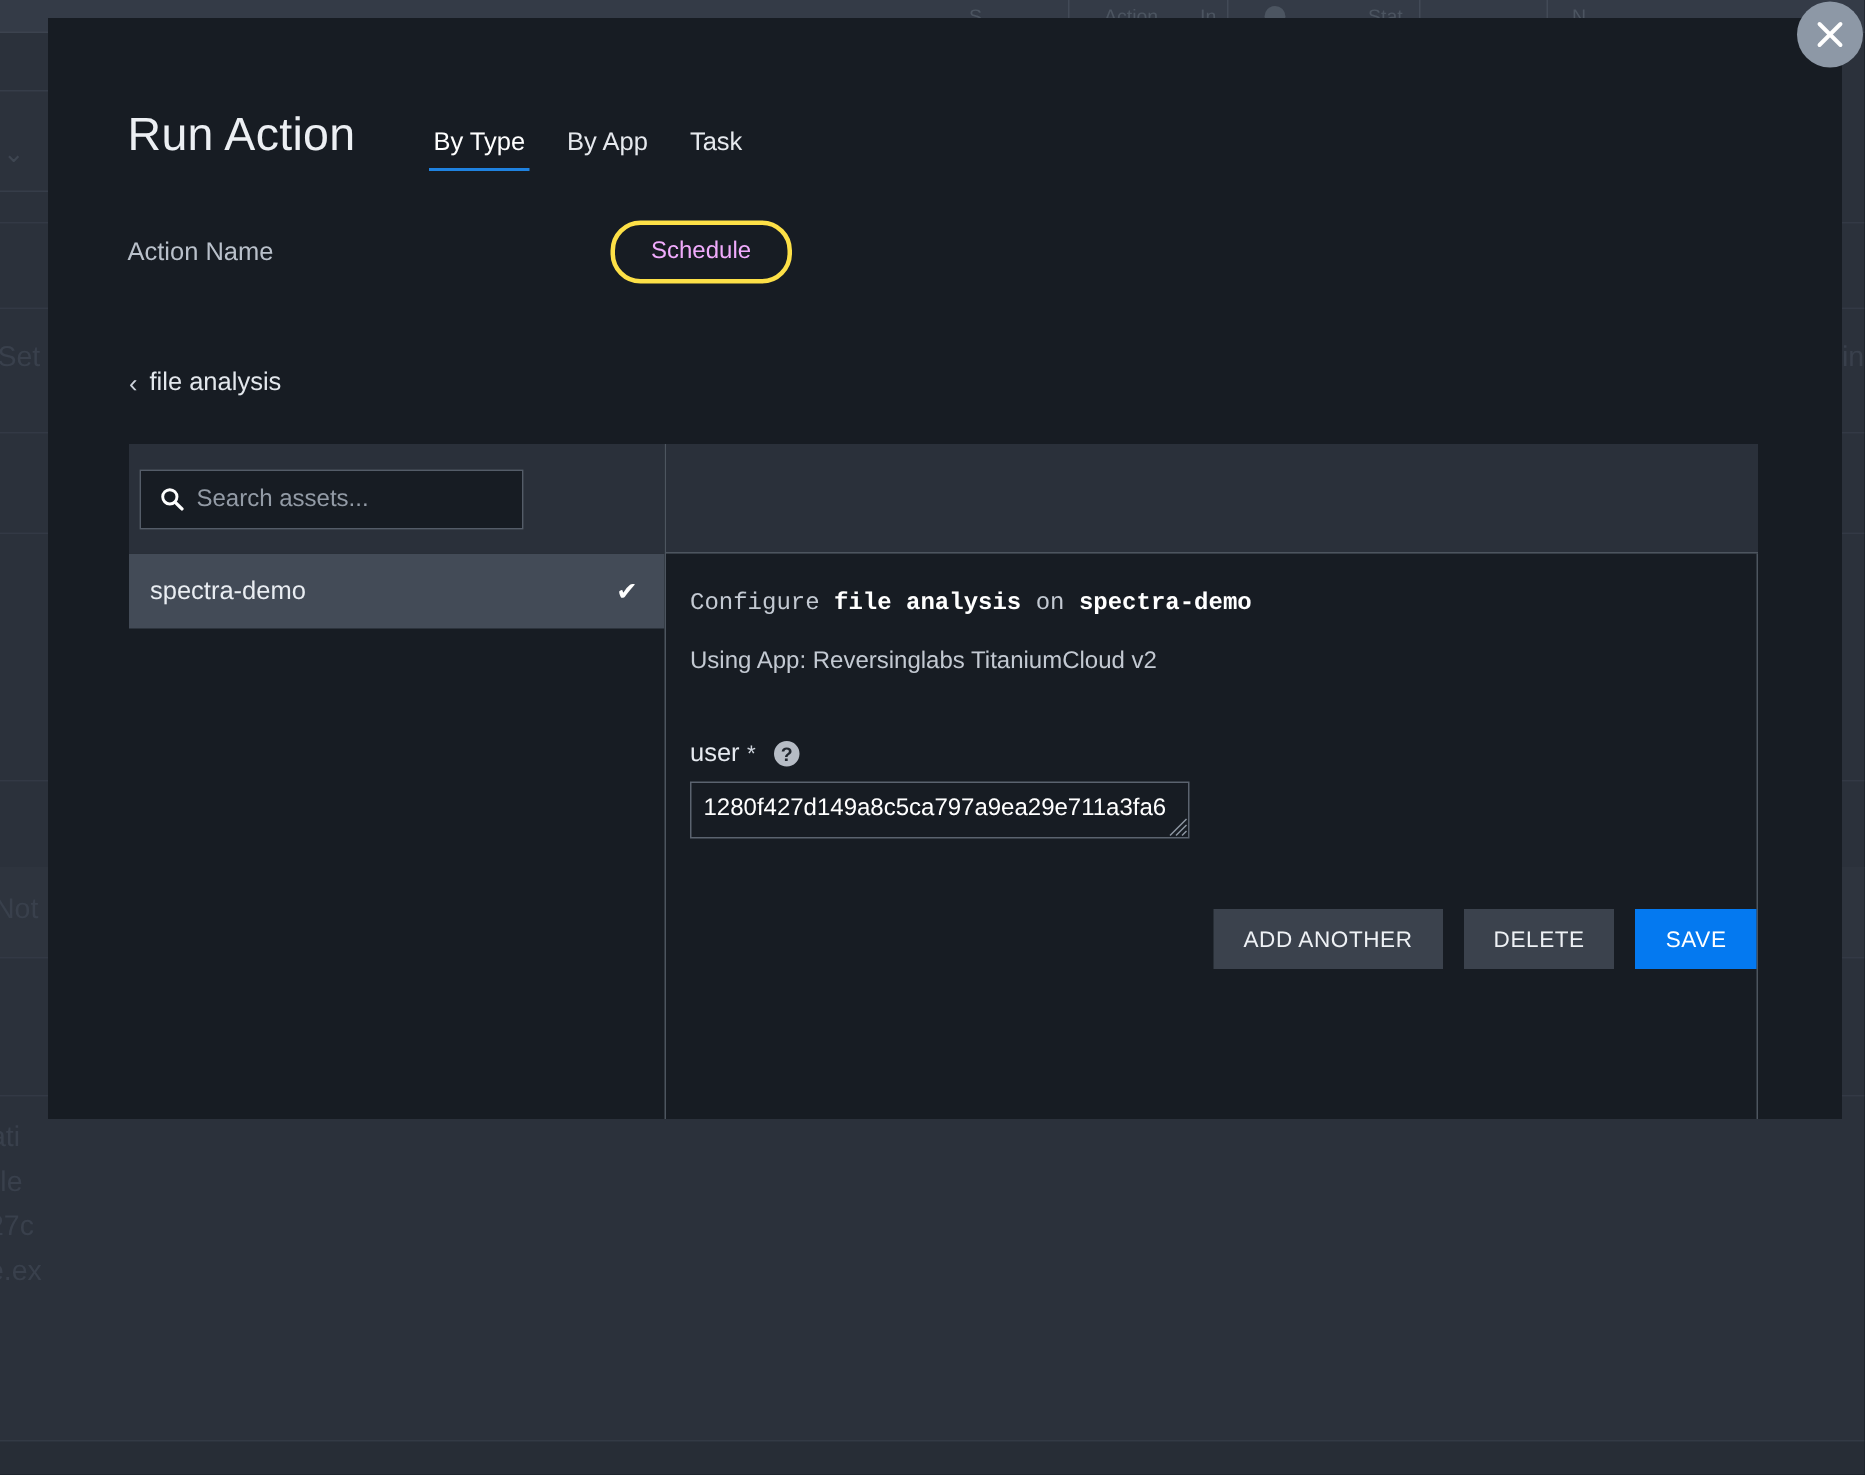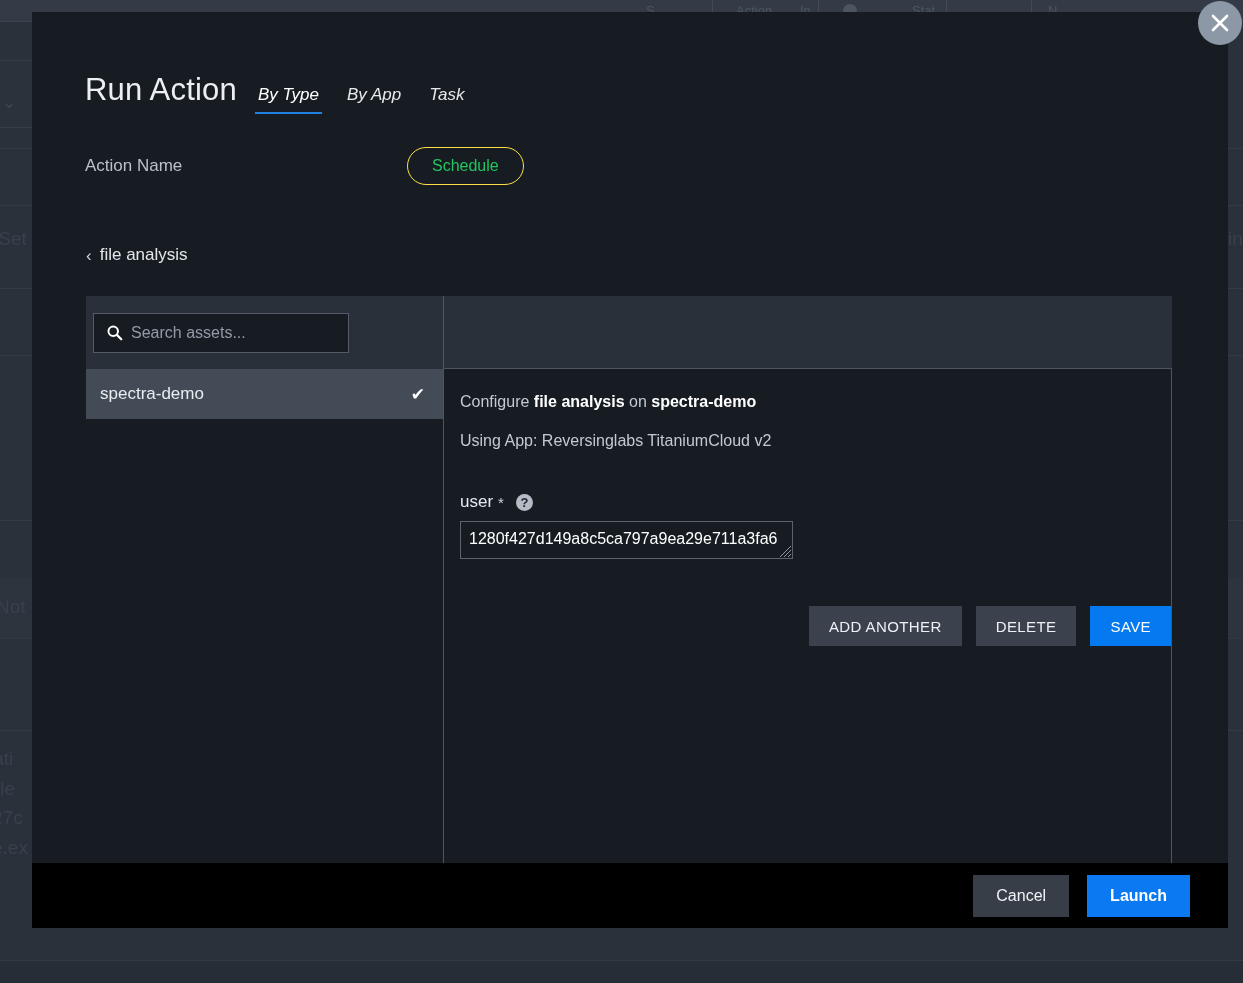--- a/index.html
+++ b/index.html
@@ -61,41 +61,41 @@
   .bg-bottom {
     position: absolute; left: 0; right: 0; bottom: 0; height: 23px;
     background: #272d36;
     border-top: 1px solid #333a45;
   }
 
   
   #modal {
     position: absolute;
     left: 32px; top: 12px;
-    width: 1196px; height: 916px;
+    width: 1196px; height: 734px;
     background: #171c23;
     display: flex; flex-direction: column;
     z-index: 10;
   }
   .modal-body {
     position: relative;
     flex: 1 1 auto;
     overflow: hidden;
   }
 
   
   .title-row {
     position: absolute; left: 53px; top: 60px;
     display: flex; align-items: baseline;
   }
   .modal-title {
     font-size: 31px; color: #eceff3; font-weight: 400;
     letter-spacing: .2px;
   }
-  .tabs { display: flex; align-items: flex-start; margin-left: 21px; font-style: italic; }
+  .tabs { display: flex; align-items: flex-start; margin-left: 52px; }
   .tab {
     font-size: 17px; color: #e6e9ee;
     padding: 0 0 9px 0; margin-right: 28px;
     cursor: pointer; position: relative; white-space: nowrap;
   }
   .tab.active { color: #ffffff; }
   .tab.active::after {
     content: ""; position: absolute;
     left: -3px; right: -3px; bottom: 0; height: 2px;
     background: #1f82e0;
@@ -116,23 +116,23 @@
     border: 1px solid #4e5663;
     color: #ffffff;
     font-size: 16px;
     font-family: "Liberation Sans", sans-serif;
     padding: 0 11px;
     outline: none;
   }
   .schedule-btn {
     margin-left: 188px;
     background: transparent;
-    border: 1px solid #fde047;
+    border: 3px solid #fde047;
     border-radius: 20px;
-    color: #22c55e;
+    color: #f0abfc;
     font-size: 16px;
     font-family: "Liberation Sans", sans-serif;
     padding: 9px 24px;
     cursor: pointer;
   }
 
   
   .crumb {
     position: absolute; left: 54px; top: 233px;
     display: flex; align-items: center;
@@ -206,21 +206,21 @@
     border-right: 1px solid #4d555f;
     border-bottom: 1px solid #4d555f;
   }
 
   .cfg-line {
     position: absolute; left: 16px;
     font-size: 16px; color: #c3c9d2;
     white-space: nowrap;
   }
   .cfg-line b { color: #ffffff; font-weight: 700; }
-  .cfg-1 { top: 24px; }
+  .cfg-1 { top: 24px; font-family: Liberation Mono, monospace; }
   .cfg-2 { top: 63px; }
 
   .field-label {
     position: absolute; left: 16px; top: 123px;
     display: flex; align-items: center;
     font-size: 17px; color: #e6eaf0;
   }
   .req-star { color: #cfd5dd; margin-left: 5px; font-size: 15px; }
   .help-icon {
     margin-left: 12px;
@@ -404,24 +404,20 @@
             <button class="btn btn-grey">ADD ANOTHER</button>
             <button class="btn btn-grey">DELETE</button>
             <button class="btn btn-blue">SAVE</button>
           </div>
 
         </div>
       </div>
     </div>
   </div>
 
-  <div class="modal-footer">
-    <button class="foot-btn foot-cancel">Cancel</button>
-    <button class="foot-btn foot-launch">Launch</button>
-  </div>
 </div>
 
 <div id="close-btn">
   <svg width="22" height="22" viewBox="0 0 22 22">
     <line x1="4" y1="4" x2="18" y2="18" stroke="#ffffff" stroke-width="2.6" stroke-linecap="round"></line>
     <line x1="18" y1="4" x2="4" y2="18" stroke="#ffffff" stroke-width="2.6" stroke-linecap="round"></line>
   </svg>
 </div>
 
 </body></html>

